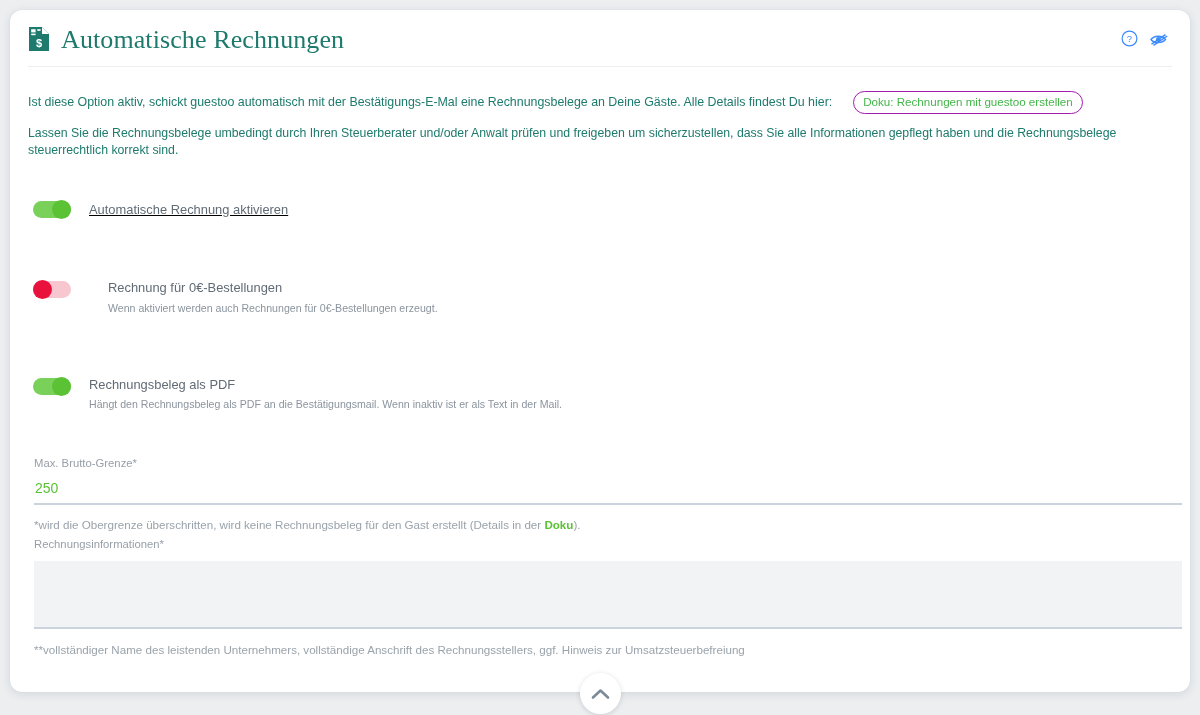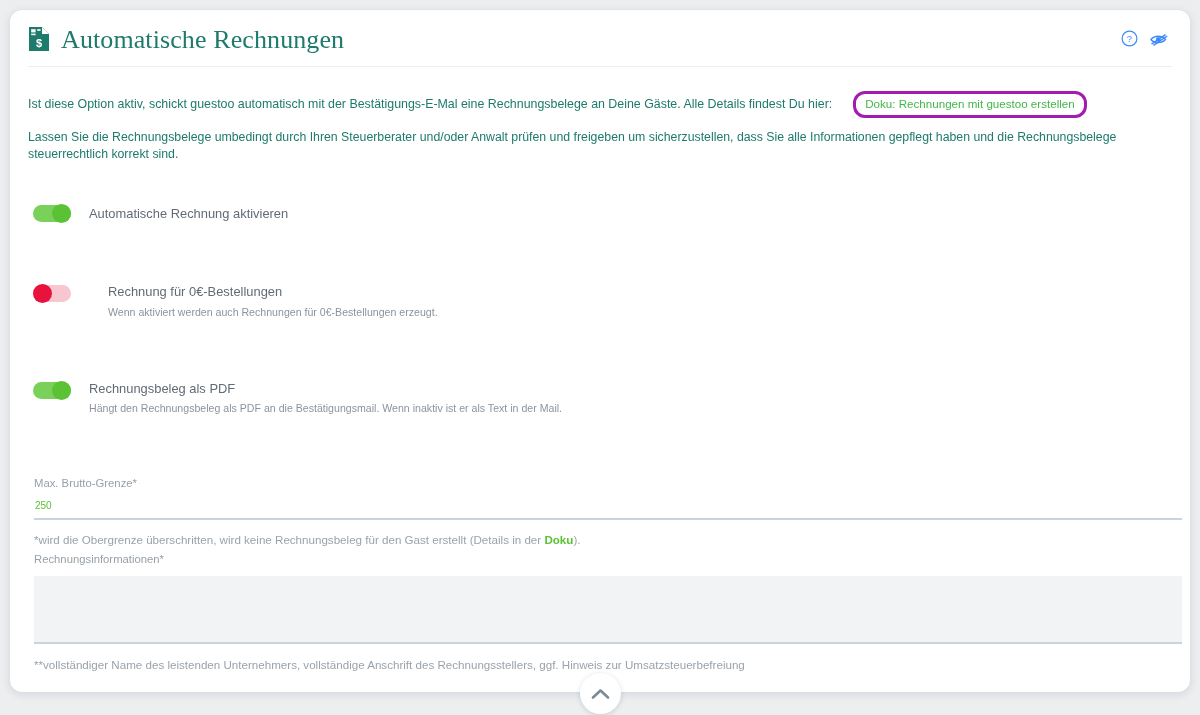--- a/index.html
+++ b/index.html
@@ -87,21 +87,21 @@
     line-height: 1.5;
     padding-top: 24px;
     display: flex;
     flex-wrap: wrap;
     align-items: center;
     gap: 16px;
   }
   .intro-text { white-space: pre; }
   .doku-badge {
     display: inline-block;
-    border: 3px solid #a21caf;
+    border: 1px solid #a21caf;
     color: #43b649;
     border-radius: 12px;
     font-size: 11.6px;
     line-height: 1;
     padding: 4px 9px 5px;
     margin-left: 5px;
     background: #fff;
     cursor: pointer;
     white-space: nowrap;
   }
@@ -114,21 +114,21 @@
     line-height: 1.45;
   }
 
   
   .toggle-row {
     display: flex;
     align-items: flex-start;
     gap: 18px;
     padding-left: 5px;
   }
-  .toggle-row.r1 { margin-top: 40px; }
+  .toggle-row.r1 { margin-top: 40px; text-decoration: underline; }
   .toggle-row.r2 { margin-top: 62px; gap: 37px; }
   .toggle-row.r3 { margin-top: 62px; }
 
   .switch {
     position: relative;
     width: 38px;
     height: 17px;
     flex: 0 0 38px;
     border-radius: 9px;
     cursor: pointer;
@@ -159,35 +159,35 @@
   }
   .toggle-desc {
     font-size: 10.6px;
     color: #8b949e;
     line-height: 1.4;
     margin-top: 4px;
   }
 
   
   .field { padding-left: 6px; }
-  .field-brutto { margin-top: 57px; }
+  .field-brutto { margin-top: 41px; }
 
   .field-label {
     font-size: 11.3px;
     color: #97a0a8;
     line-height: 1.2;
   }
   .field-input {
     margin-top: 9px;
     width: 1148px;
     border: none;
     border-bottom: 2px solid #cbd4dc;
     background: transparent;
     font-family: "Liberation Sans", sans-serif;
-    font-size: 10px;
+    font-size: 14px;
     color: #5bc236;
     padding: 0 0 7px 1px;
     outline: none;
     display: block;
   }
 
   .footnote {
     margin-top: 12px;
     padding-left: 6px;
     font-size: 11.6px;

